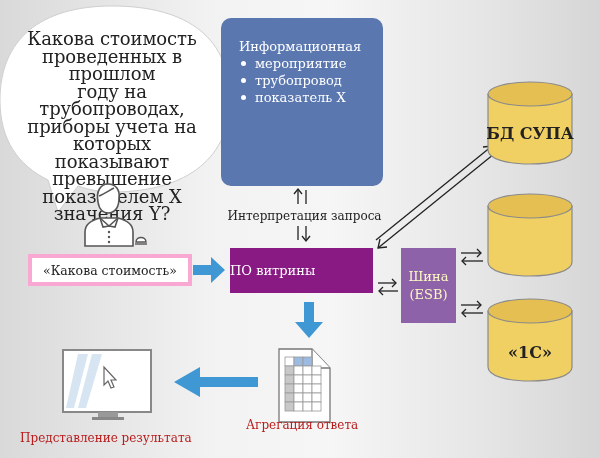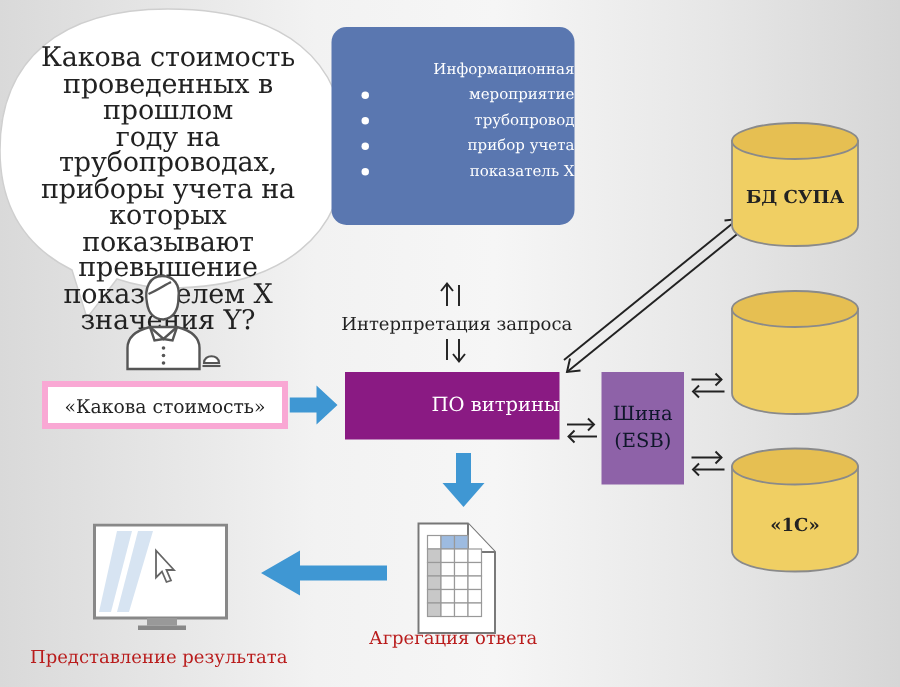--- a/index.html
+++ b/index.html
@@ -23,50 +23,50 @@
     
     #user-icon { left: 70px; top: 180px; width: 80px; height: 70px; }
     .query-box {
       left: 28px; top: 254px; width: 164px; height: 32px;
       background: #fff; border: 4px solid #f9a8d4;
       font-size: 12.5px; display: flex; align-items: center; justify-content: center;
     }
 
     
     .info-model {
-      left: 221px; top: 18px; width: 162px; height: 132px;
+      left: 221px; top: 18px; width: 162px; height: 168px;
       background: #5a77b0; border-radius: 10px; color: #fff;
-      padding: 20px 0 0 18px; font-size: 10px; line-height: 17px; text-align: right;
+      padding: 20px 0 0 18px; font-size: 13px; line-height: 17px;
     }
     .info-model ul { list-style: none; }
     .info-model li { position: relative; padding-left: 16px; }
     .info-model li::before {
       content: ""; position: absolute; left: 2px; top: 6px;
       width: 5px; height: 5px; background: #fff; border-radius: 50%;
     }
 
     .interp-label {
       left: 222px; top: 209px; width: 165px; text-align: center;
       font-size: 12px; color: #222; background: transparent;
     }
 
     .vitrina {
       left: 230px; top: 248px; width: 143px; height: 45px;
       background: #8a1a83; color: #fff; font-size: 13px;
-      display: flex; align-items: center; justify-content: flex-end;
+      display: flex; align-items: center; justify-content: flex-start;
     }
     .esb {
       left: 401px; top: 248px; width: 55px; height: 75px;
-      background: #8e62a8; color: #0f172a; font-size: 13px; line-height: 18px;
+      background: #8e62a8; color: #fef9c3; font-size: 13px; line-height: 18px;
       display: flex; flex-direction: column; align-items: center; justify-content: center;
     }
 
     .db-label {
       position: absolute; font-family: "DejaVu Serif", serif; font-weight: bold;
-      font-size: 12px; color: #222; text-align: center; width: 90px;
+      font-size: 16px; color: #222; text-align: center; width: 90px;
     }
 
     .caption { font-size: 12px; color: #b91c1c; white-space: nowrap; }
   </style>
 </head>
 <body>
 
 <div id="bubble" class="abs">
   <svg width="232" height="215" viewBox="0 0 232 215" style="position:absolute;left:0;top:0">
     <path d="M 112 6 C 40 6 0 40 0 100 C 0 140 18 165 48 180 L 58 212 L 78 186 C 90 190 100 192 112 192 C 190 192 230 155 230 100 C 230 40 190 6 112 6 Z" fill="#ffffff" stroke="#cfcfcf" stroke-width="1"></path>
@@ -109,21 +109,20 @@
 
 <div class="abs query-box">
   <span>«Какова стоимость»</span>
 </div>
 
 <div class="abs info-model">
   <div>Информационная</div>
   <ul>
     <li>мероприятие</li>
     <li>трубопровод</li>
-    <li>прибор учета</li>
     <li>показатель X</li>
   </ul>
 </div>
 
 <svg class="abs" style="left:290px;top:186px" width="30" height="60" viewBox="0 0 30 60">
   <g stroke="#222" stroke-width="1.3" fill="none">
     <line x1="8" y1="4" x2="8" y2="18"></line>
     <polyline points="4,8 8,3 12,8"></polyline>
     <line x1="16" y1="4" x2="16" y2="18"></line>
     <line x1="8" y1="40" x2="8" y2="54"></line>

